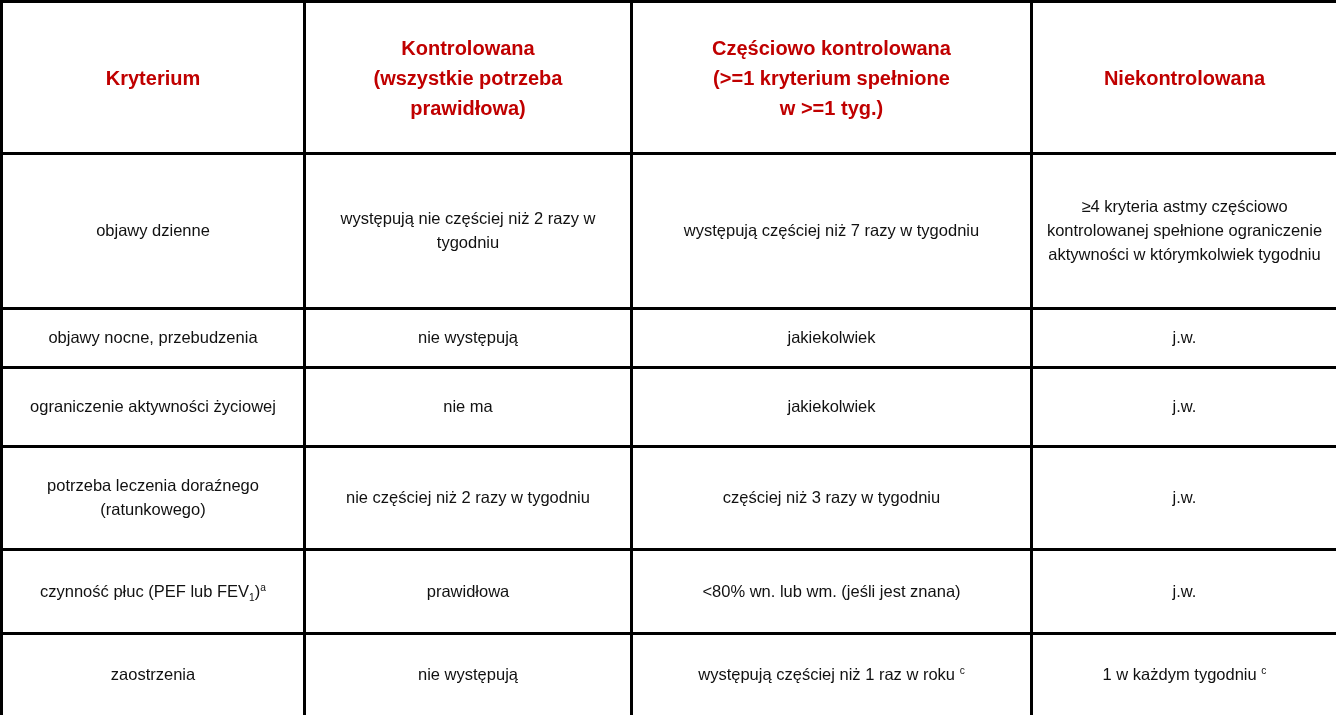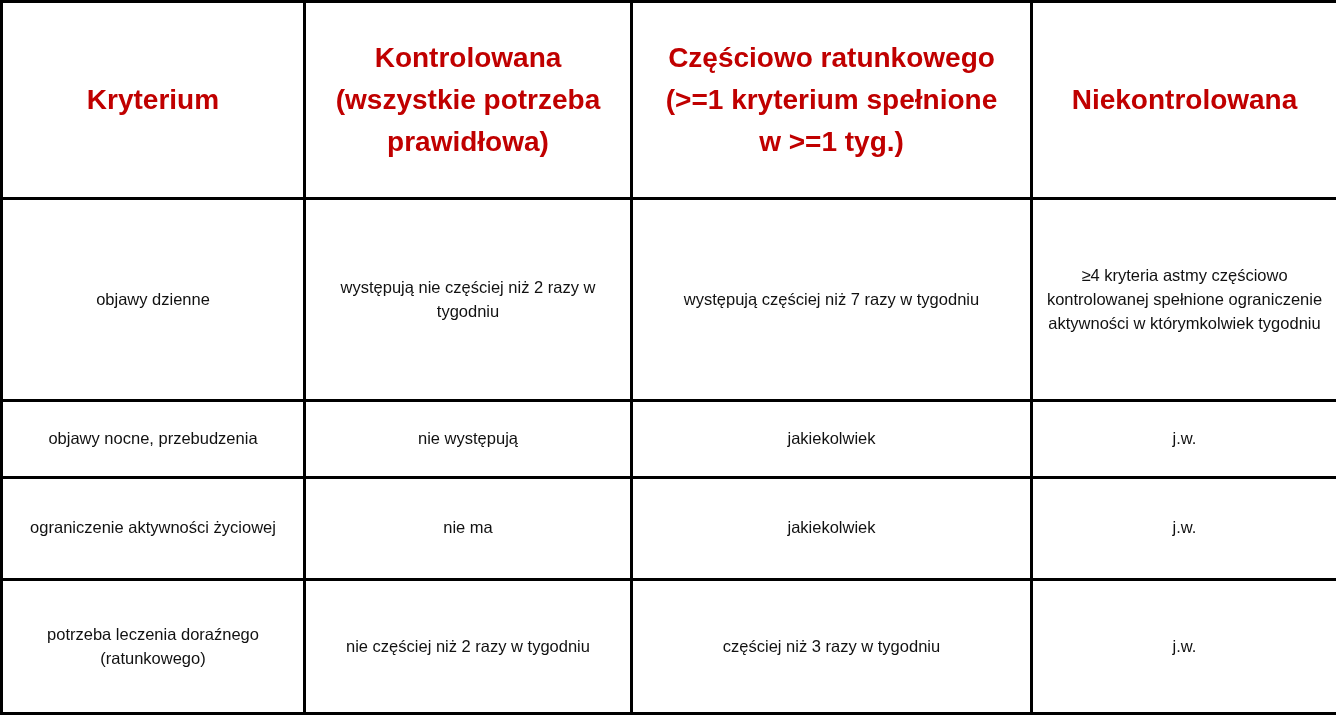--- a/index.html
+++ b/index.html
@@ -16,21 +16,21 @@
   .tbl th, .tbl td {
     border: 3px solid var(--line);
     text-align: center;
     vertical-align: middle;
     padding: 6px 12px;
     overflow: hidden;
     box-sizing: border-box;
   }
   .tbl th {
     color: var(--accent);
-    font-size: 28px;
+    font-size: 20px;
     font-weight: bold;
     line-height: 1.5;
   }
   .tbl td {
     font-size: 16.5px;
     line-height: 1.45;
   }
   sub { font-size: 0.62em; line-height: 0; }
   sup { font-size: 0.62em; line-height: 0; }
   .hline { display: block; }
@@ -50,21 +50,21 @@
       <tr style="height:152px">
     <th>
       <span class="hline">Kryterium</span>
     </th>
     <th>
       <span class="hline">Kontrolowana</span>
       <span class="hline">(wszystkie potrzeba</span>
       <span class="hline">prawidłowa)</span>
     </th>
     <th>
-      <span class="hline">Częściowo ratunkowego</span>
+      <span class="hline">Częściowo kontrolowana</span>
       <span class="hline">(&gt;=1 kryterium spełnione</span>
       <span class="hline">w &gt;=1 tyg.)</span>
     </th>
     <th>
       <span class="hline">Niekontrolowana</span>
     </th>
   </tr>
 
   <tr style="height:155px">
     <td>objawy dzienne</td>
@@ -87,15 +87,33 @@
     <td>j.w.</td>
   </tr>
 
   <tr style="height:103px">
     <td>potrzeba leczenia doraźnego (ratunkowego)</td>
     <td>nie częściej niż 2 razy w tygodniu</td>
     <td>częściej niż 3 razy w tygodniu</td>
     <td>j.w.</td>
   </tr>
 
+  <tr style="height:84px">
+    <td>
+      <span>czynność płuc (PEF lub FEV</span><sub>1</sub><span>)</span><sup>a</sup>
+    </td>
+    <td>prawidłowa</td>
+    <td>&lt;80% wn. lub wm. (jeśli jest znana)</td>
+    <td>j.w.</td>
+  </tr>
 
+  <tr style="height:83px">
+    <td>zaostrzenia</td>
+    <td>nie występują</td>
+    <td>
+      <span>występują częściej niż 1 raz w roku </span><sup>c</sup>
+    </td>
+    <td>
+      <span>1 w każdym tygodniu </span><sup>c</sup>
+    </td>
+  </tr>
 </tbody>
   </table>
 
 </body></html>

